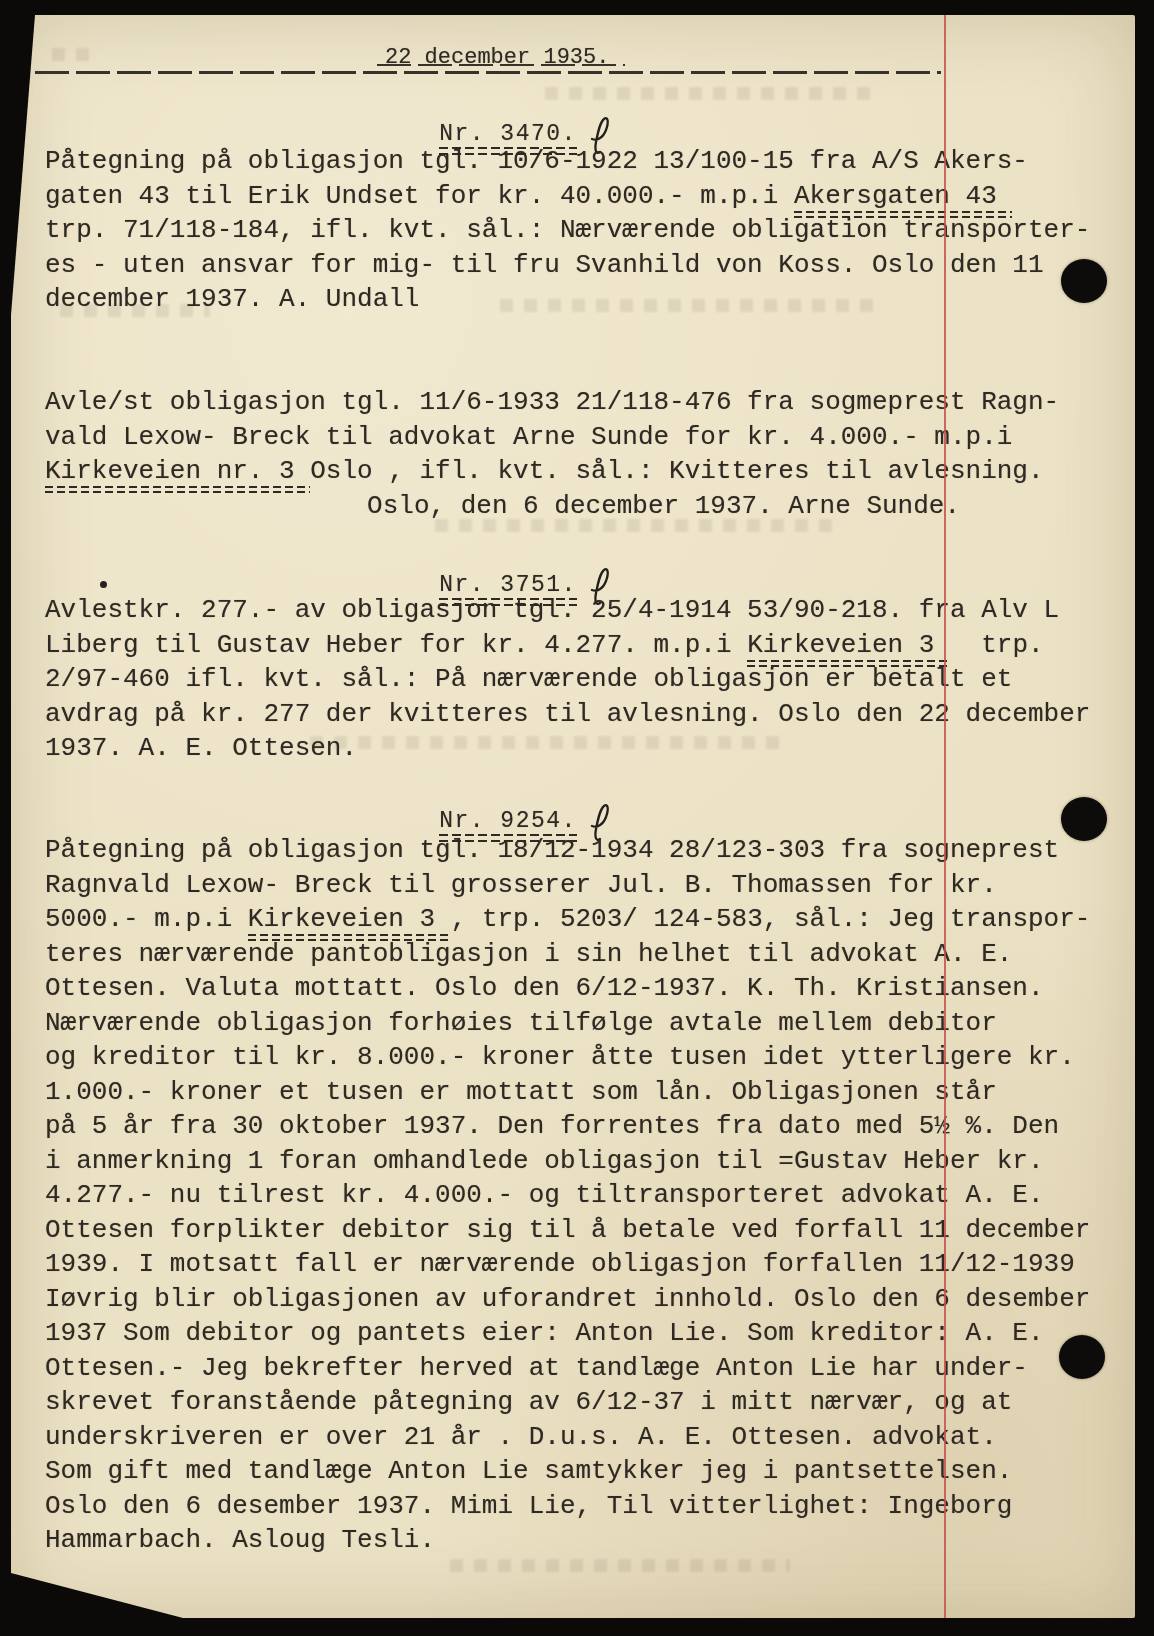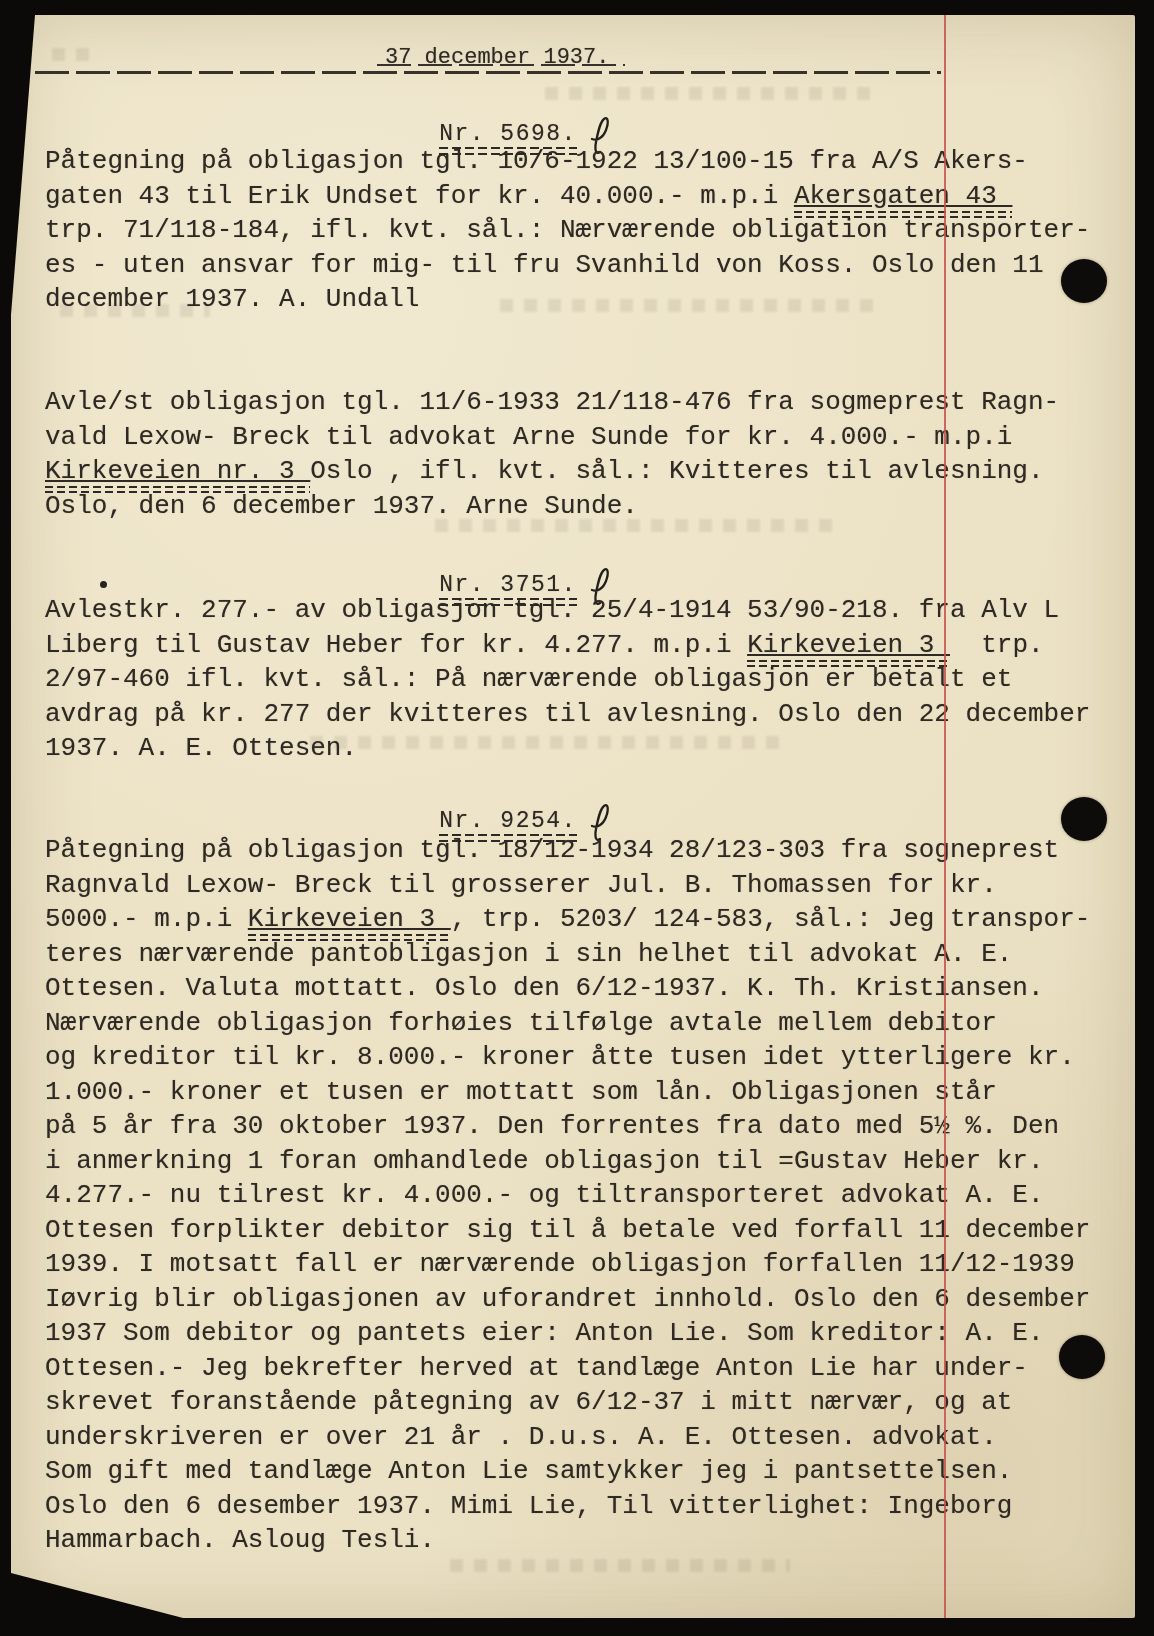--- a/index.html
+++ b/index.html
@@ -49,55 +49,54 @@
   .lines{position:absolute;left:34px;width:915px;font-size:26px;line-height:34.5px;white-space:pre;}
   .lines .line{height:34.5px;}
   .u{
     padding-bottom:7px;
     background-image:
       repeating-linear-gradient(90deg, #2f2923 0 8px, transparent 8px 12px),
       repeating-linear-gradient(90deg, #2f2923 0 8px, transparent 8px 12px);
     background-size:100% 2px,100% 2px;
     background-repeat:no-repeat;
     background-position:0 100%, 0 calc(100% - 5px);
-    text-decoration:underline;
   }
   #lines-1{top:129px;}
-  #lines-2{top:370px;}
+  #lines-2{top:370px;text-align:right;}
   #lines-3{top:578px;}
   #lines-4{top:818px;}
   #head-1{top:97px;}
   #head-2{top:339px;}
   #head-3{top:548px;}
   #head-4{top:784px;}
 
   .ghost{position:absolute;height:13px;opacity:.13;filter:blur(1px);
     background:repeating-linear-gradient(90deg,#756a54 0 13px, transparent 13px 24px);}
   .ink-dot{position:absolute;left:89px;top:566px;width:7px;height:7px;border-radius:50%;background:#272220;}
 </style>
 </head>
 <body>
 
 <div class="paper">
 
-  <div class="date-heading txt">37 december 1937.</div>
+  <div class="date-heading txt">22 december 1935.</div>
   <div class="rule under-date"></div>
   <div class="rule main"></div>
 
   <div class="ghost" style="left:41px;top:33px;width:46px;"></div>
   <div class="ghost" style="left:534px;top:72px;width:330px;"></div>
   <div class="ghost" style="left:489px;top:284px;width:380px;"></div>
   <div class="ghost" style="left:49px;top:289px;width:150px;"></div>
   <div class="ghost" style="left:424px;top:504px;width:400px;"></div>
   <div class="ghost" style="left:299px;top:721px;width:480px;"></div>
   <div class="ghost" style="left:439px;top:1544px;width:340px;"></div>
 
   <div class="ink-dot"></div>
 
-  <div class="entry-head txt" id="head-1"><span class="hdr">Nr. 5698.</span><svg class="flourish" width="30" height="44" viewBox="0 0 30 44">
+  <div class="entry-head txt" id="head-1"><span class="hdr">Nr. 3470.</span><svg class="flourish" width="30" height="44" viewBox="0 0 30 44">
         <path d="M5 27 C 10 29, 16 26, 19 18 C 22 10, 21 4, 17 7 C 13 10, 11 20, 9 30 C 7.5 38, 9 43, 13 40" stroke="#23201c" stroke-width="2.3" fill="none" stroke-linecap="round"></path>
       </svg></div>
   <div class="entry-head txt" id="head-3"><span class="hdr">Nr. 3751.</span><svg class="flourish" width="30" height="44" viewBox="0 0 30 44">
         <path d="M5 27 C 10 29, 16 26, 19 18 C 22 10, 21 4, 17 7 C 13 10, 11 20, 9 30 C 7.5 38, 9 43, 13 40" stroke="#23201c" stroke-width="2.3" fill="none" stroke-linecap="round"></path>
       </svg></div>
   <div class="entry-head txt" id="head-4"><span class="hdr">Nr. 9254.</span><svg class="flourish" width="30" height="44" viewBox="0 0 30 44">
         <path d="M5 27 C 10 29, 16 26, 19 18 C 22 10, 21 4, 17 7 C 13 10, 11 20, 9 30 C 7.5 38, 9 43, 13 40" stroke="#23201c" stroke-width="2.3" fill="none" stroke-linecap="round"></path>
       </svg></div>
 
   <div class="lines txt" id="lines-1"><div class="line"><span>Påtegning på obligasjon tgl. 10/6-1922 13/100-15 fra A/S Akers-</span></div><div class="line"><span>gaten 43 til Erik Undset for kr. 40.000.- m.p.i </span><span class="u">Akersgaten 43 </span></div><div class="line"><span>trp. 71/118-184, ifl. kvt. sål.: Nærværende obligation transporter-</span></div><div class="line"><span>es - uten ansvar for mig- til fru Svanhild von Koss. Oslo den 11</span></div><div class="line"><span>december 1937. A. Undall</span></div></div>

